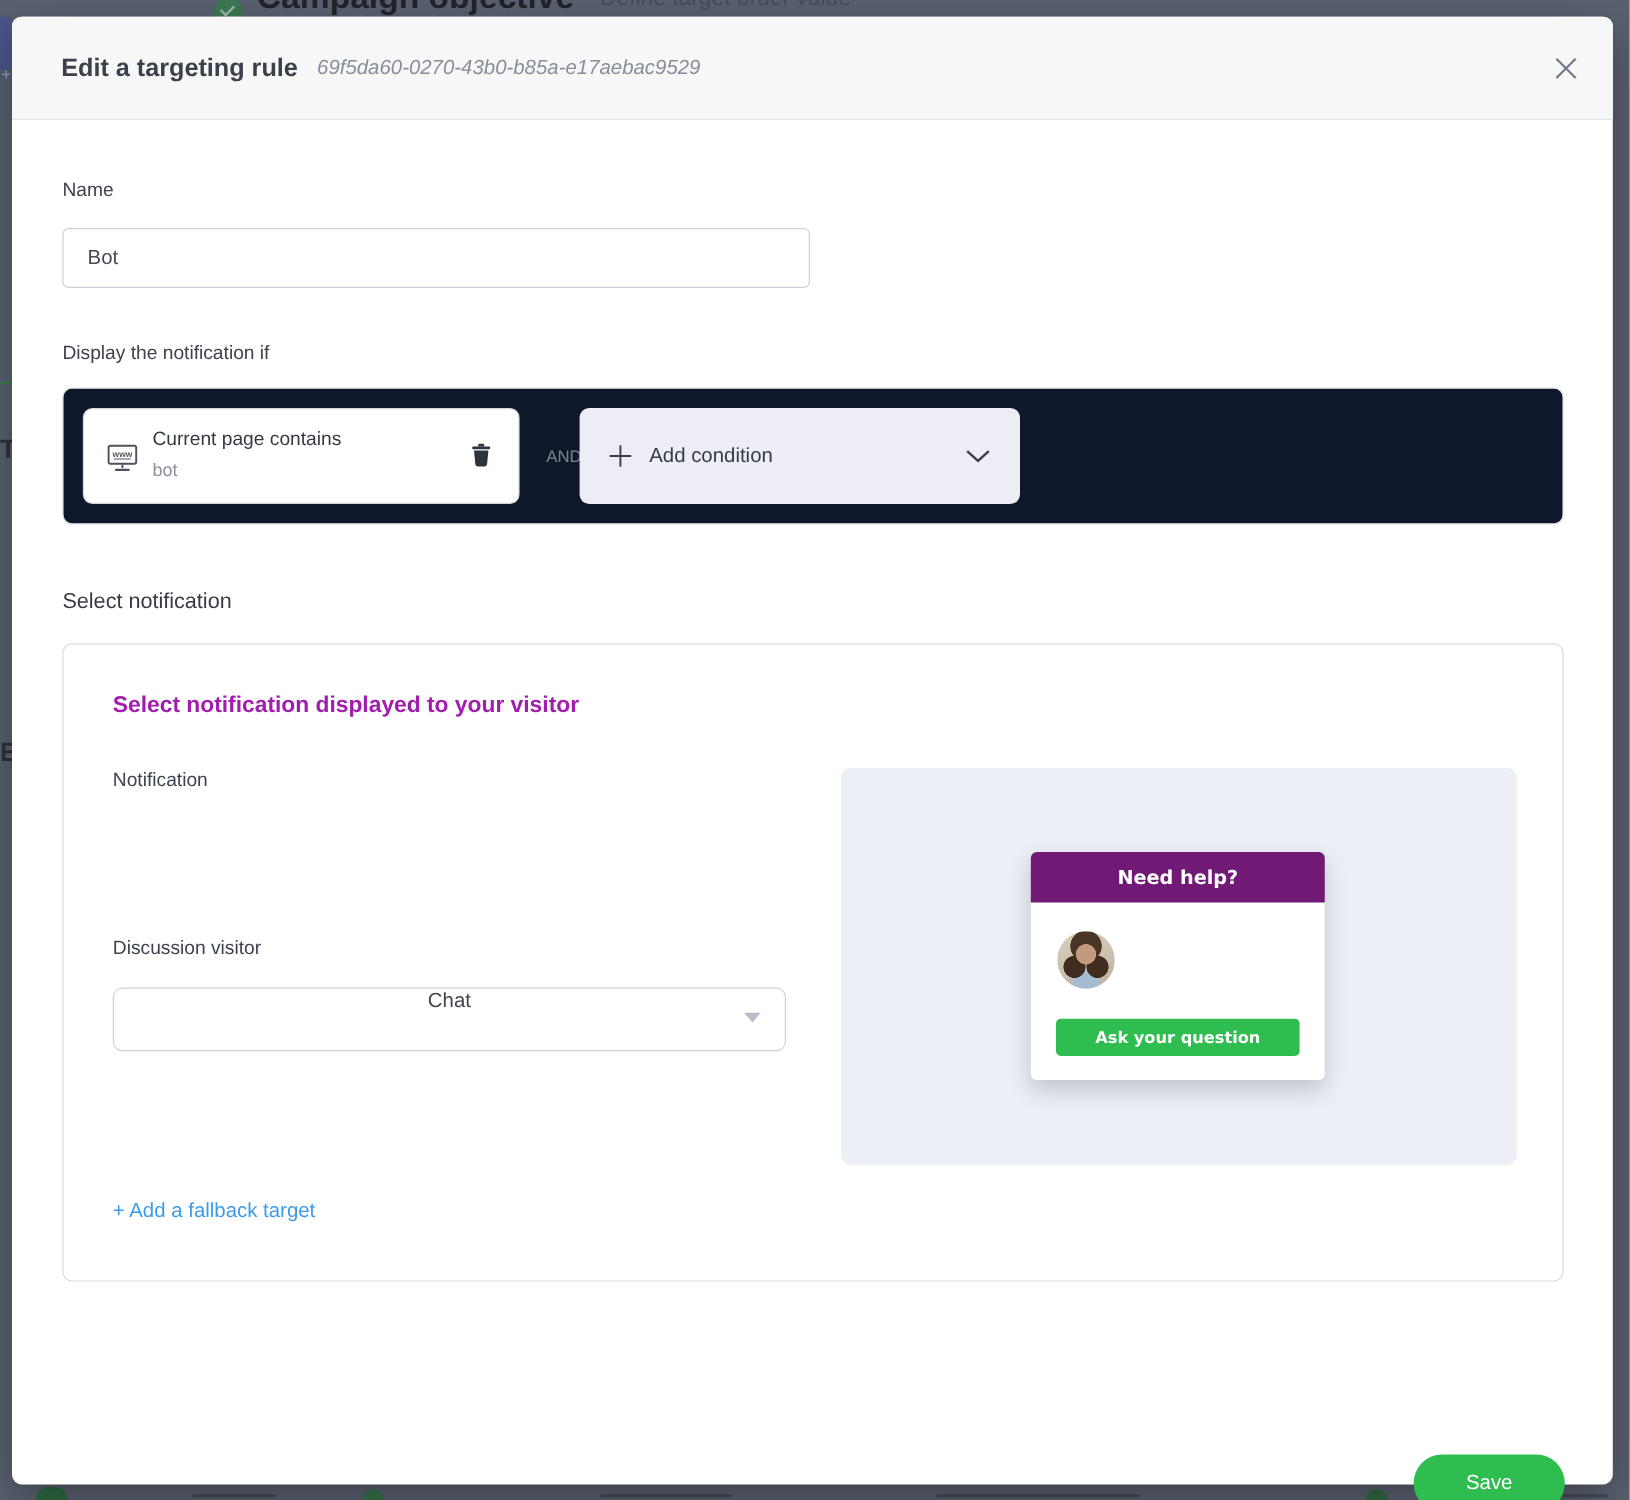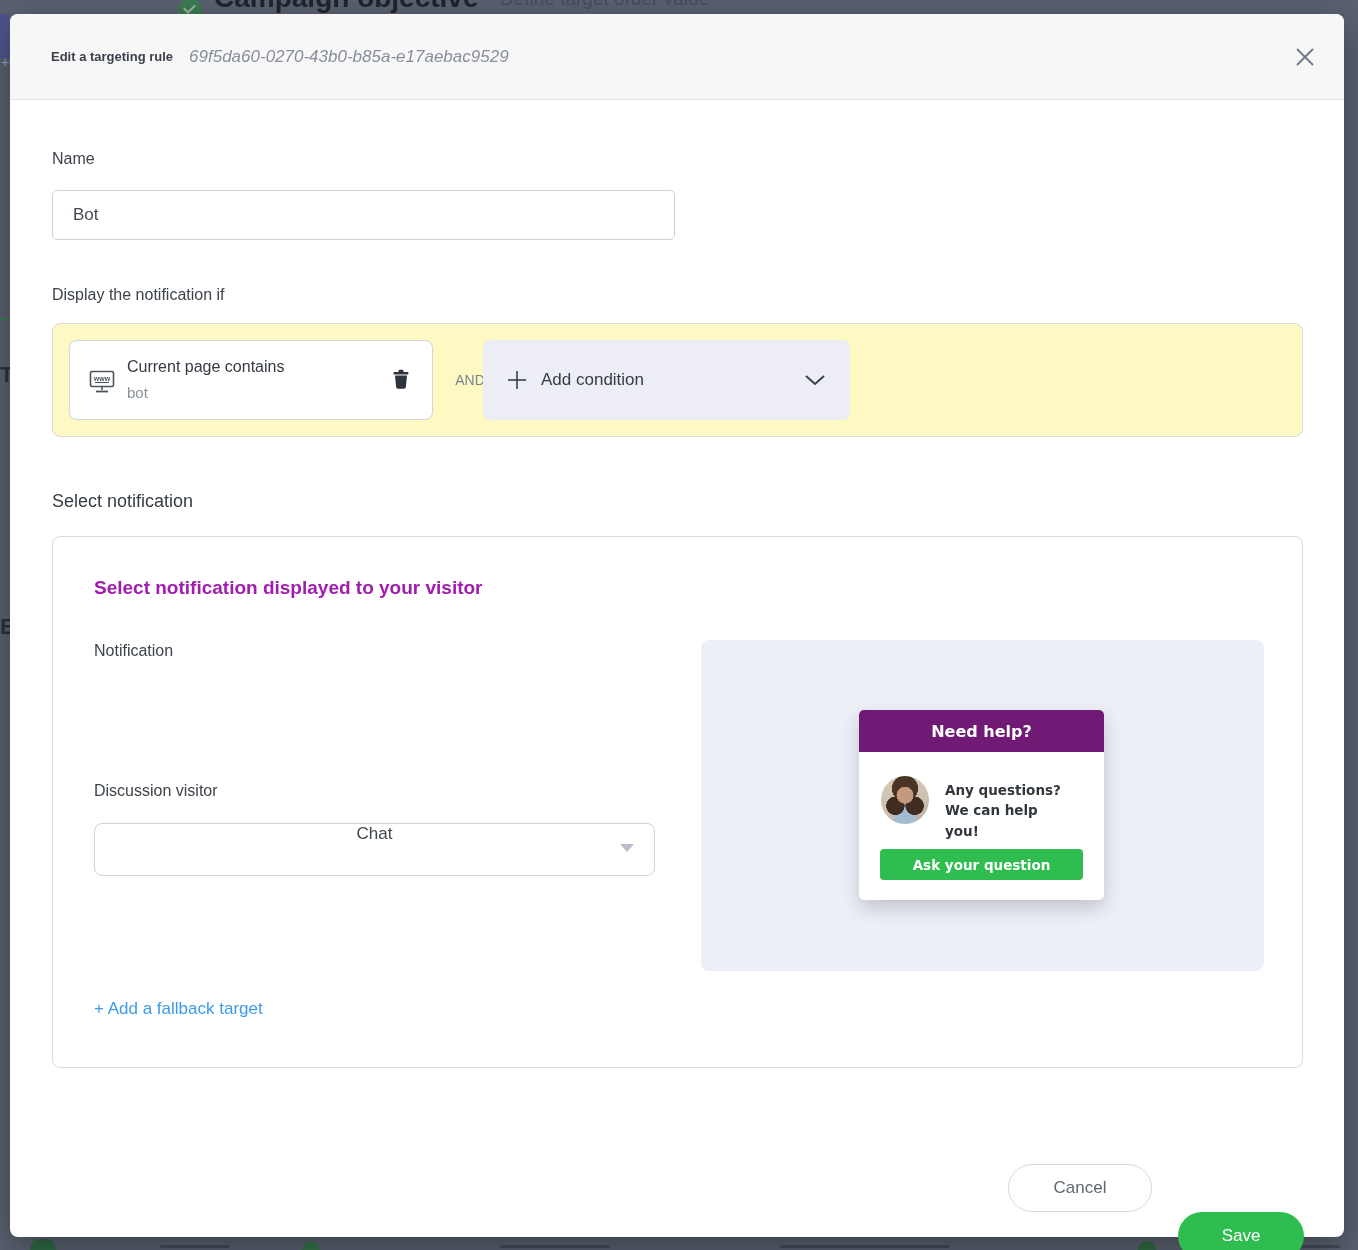--- a/index.html
+++ b/index.html
@@ -32,36 +32,36 @@
     position:absolute; left:10px; top:14px; width:1334px; height:1223px;
     background:#ffffff; border-radius:8px;
     box-shadow:0 12px 40px rgba(0,0,0,.35);
   }
   .modal-header {
     position:absolute; left:0; top:0; width:100%; height:86px;
     background:#f7f7f8; border-bottom:1px solid #e2e4e8;
     border-radius:8px 8px 0 0;
     display:flex; align-items:center; padding:0 0 0 41px;
   }
-  .modal-title { font-size:13px; font-weight:bold; color:#3b414b; }
+  .modal-title { font-size:21px; font-weight:bold; color:#3b414b; }
   .modal-uuid { font-size:17px; font-style:italic; color:#878e9b; margin-left:16px; }
   .close-btn { position:absolute; right:24px; top:28px; width:30px; height:30px; cursor:pointer; display:flex; align-items:center; justify-content:center; background:none; border:none; }
 
   .field-label { position:absolute; font-size:16px; color:#3d434c; }
 
   .text-input {
     position:absolute; left:42px; top:176px; width:623px; height:50px;
     border:1px solid #ccd1d9; border-radius:5px; padding:0 20px;
     font-size:17px; color:#454b54; font-family:"Liberation Sans", sans-serif;
     background:#fff; outline:none;
   }
 
   .cond-container {
     position:absolute; left:42px; top:309px; width:1251px; height:114px;
-    border:1px solid #d7dae0; border-radius:8px; background:#fef9c3;
+    border:1px solid #d7dae0; border-radius:8px; background:#0f172a;
   }
   .cond-card {
     position:absolute; left:16px; top:16px; width:364px; height:80px;
     border:1px solid #d2d6dd; border-radius:8px; background:#fff;
   }
   .cond-icon { position:absolute; left:18px; top:28px; }
   .cond-type { position:absolute; left:57px; top:17px; font-size:16px; color:#343a43; }
   .cond-value { position:absolute; left:57px; top:43px; font-size:15px; color:#8a919d; }
   .trash-btn { position:absolute; right:20px; top:28px; width:22px; height:24px; background:none; border:none; cursor:pointer; }
   .and-label { position:absolute; left:398px; top:0; height:112px; width:38px; display:flex; align-items:center; justify-content:center; font-size:14px; color:#7b8390; }
@@ -229,23 +229,21 @@
     <span class="field-label dd-label2">Discussion visitor</span>
     <div class="dropdown dd2">
       <span>Chat</span>
       <span class="caret"></span>
     </div>
 
     <div class="preview-panel">
       <div class="widget">
         <div class="widget-header" style="background: #701a75;">Need help?</div>
         <span class="widget-avatar"></span>
-        <div class="widget-msg">Any questions? We can help you!</div>
         <button class="widget-cta" style="background: rgb(47, 189, 79);">Ask your question</button>
       </div>
     </div>
 
     <a class="fallback-link" style="color: rgb(61, 155, 234);">+ Add a fallback target</a>
   </div>
 
-  <button class="btn-cancel">Cancel</button>
   <button class="btn-save" style="background: rgb(47, 189, 79);">Save</button>
 </div>
 
 </body></html>

